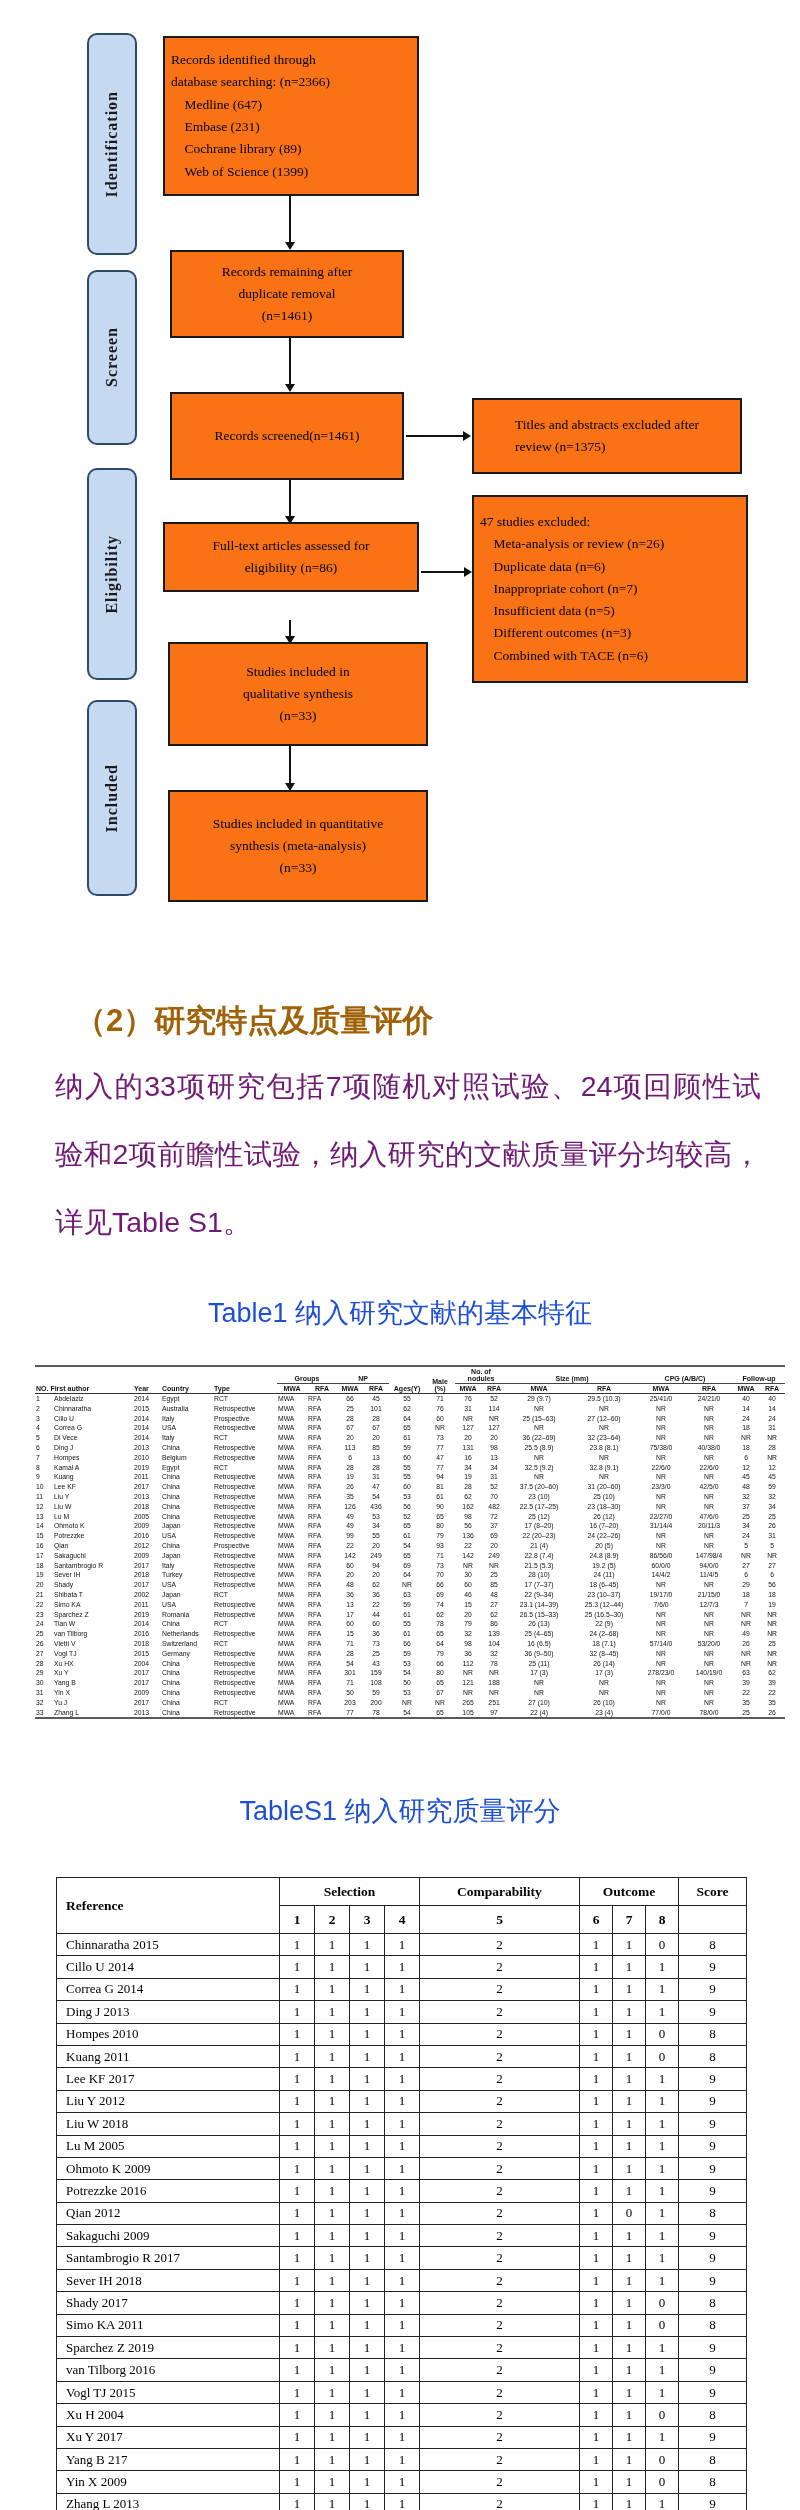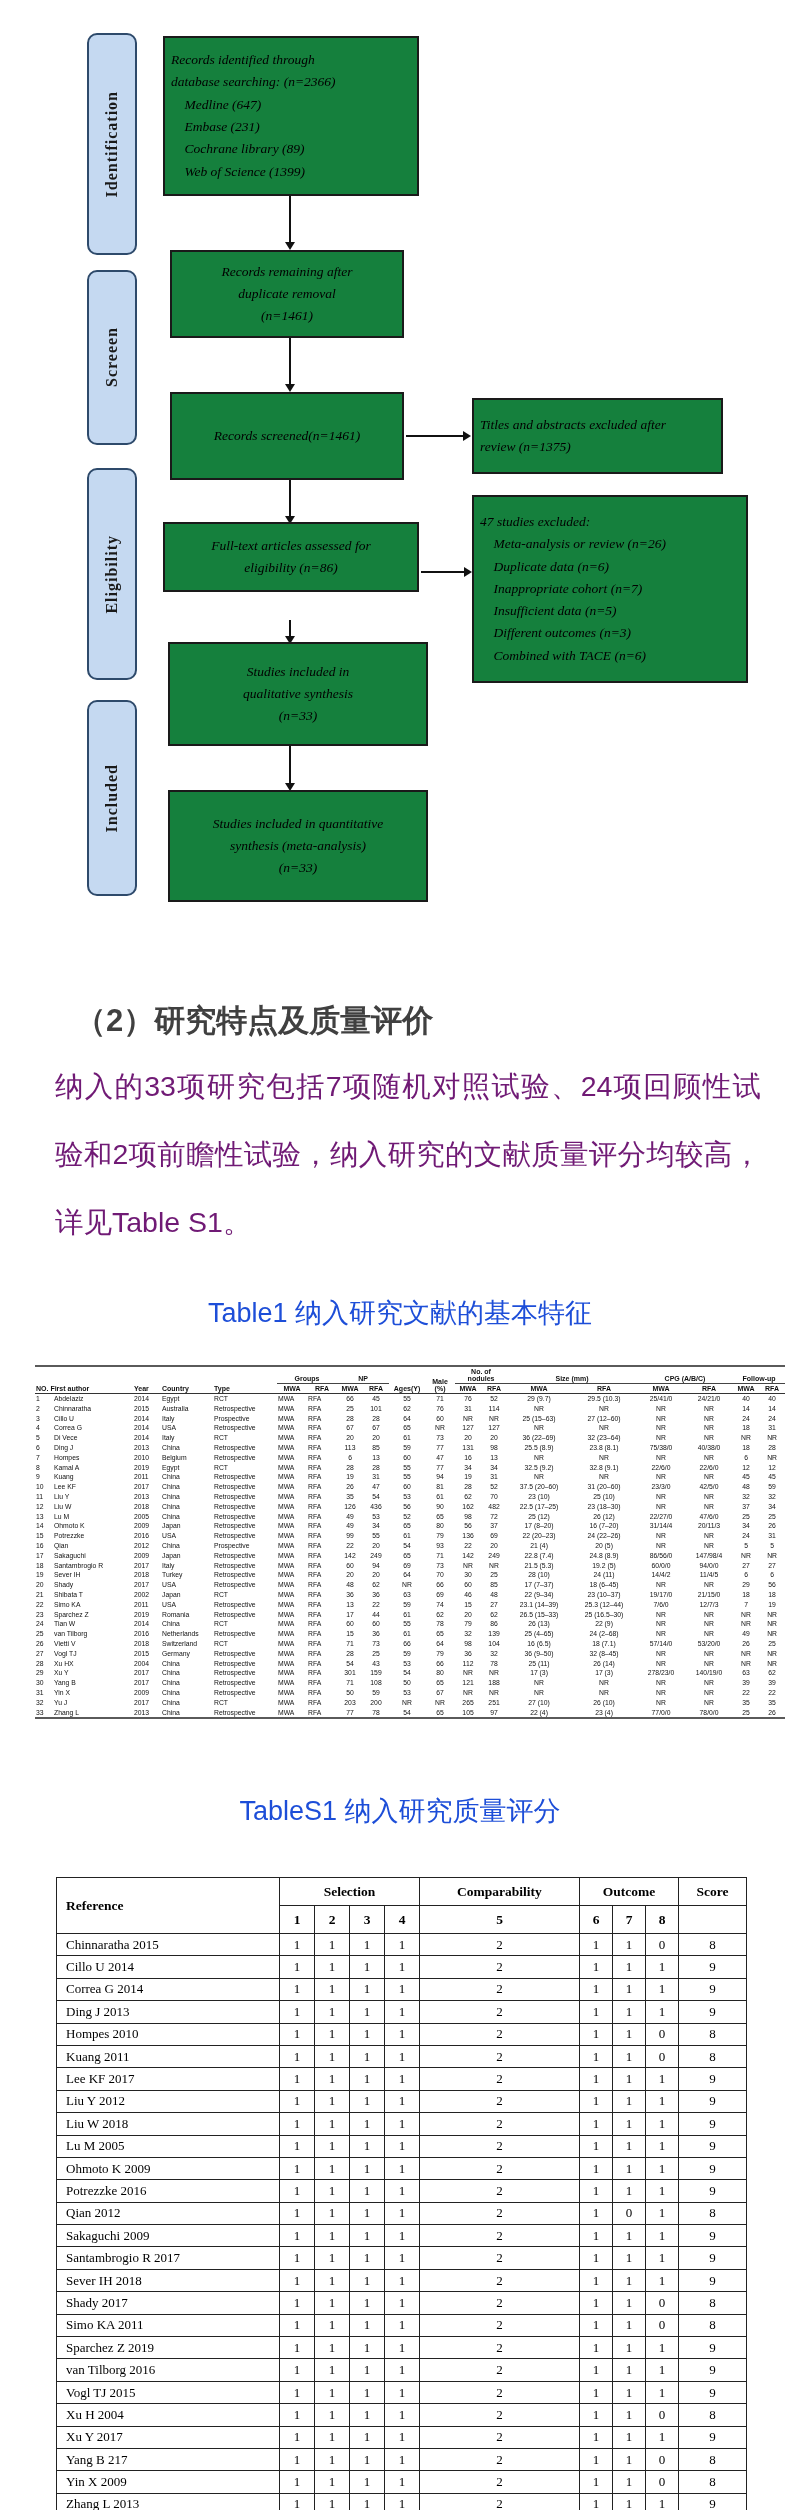--- a/index.html
+++ b/index.html
@@ -3,34 +3,34 @@
 <meta charset="utf-8">
 <style>
   html,body{margin:0;padding:0;}
   body{width:800px;height:2510px;position:relative;background:#ffffff;overflow:hidden;
        font-family:"Liberation Serif",serif;color:#111;}
   
   .stage-pill{position:absolute;background:#c5d9f1;border:2px solid #2e4a6b;border-radius:10px;
       display:flex;align-items:center;justify-content:center;box-sizing:border-box;}
   .stage-pill span{writing-mode:vertical-rl;transform:rotate(180deg);
       font-family:"Liberation Serif",serif;font-weight:bold;font-size:16px;color:#1a1a1a;letter-spacing:1px;}
-  .fbox{position:absolute;background:#15803d;border:2px solid #1a1a1a;box-sizing:border-box;
+  .fbox{position:absolute;background:#f97316;border:2px solid #1a1a1a;box-sizing:border-box;
       font-family:"Liberation Serif",serif;font-size:13.5px;line-height:1.65;color:#000;
-      display:flex;align-items:center;justify-content:center;text-align:center;padding:4px 6px;font-style:italic;}
+      display:flex;align-items:center;justify-content:center;text-align:center;padding:4px 6px;}
   .fbox .txt{white-space:pre-line;}
   .fbox.left{justify-content:flex-start;text-align:left;}
   .varrow{position:absolute;width:2px;background:#111;}
   .varrow::after{content:'';position:absolute;bottom:-7px;left:-4px;width:0;height:0;
       border:5px solid transparent;border-bottom:0;border-top:8px solid #111;}
   .harrow{position:absolute;height:2px;background:#111;}
   .harrow::after{content:'';position:absolute;right:-7px;top:-4px;width:0;height:0;
       border:5px solid transparent;border-right:0;border-left:8px solid #111;}
   
   .sec-heading{position:absolute;left:75px;top:1000px;font-family:"Liberation Sans",sans-serif;
-      font-weight:bold;font-size:31px;color:#404040;}
+      font-weight:bold;font-size:31px;color:#a16207;}
   .sec-body{position:absolute;left:55px;top:1052px;width:706px;font-family:"Liberation Sans",sans-serif;
       font-size:28.5px;line-height:68px;color:#701a75;text-align:justify;}
   .tbl-caption{position:absolute;left:0;width:800px;text-align:center;
       font-family:"Liberation Sans",sans-serif;font-weight:normal;font-size:27px;color:#1d4ed8;}
   
   .t1wrap{position:absolute;left:35px;top:1365px;width:750px;}
   table.t1{border-collapse:collapse;width:750px;table-layout:fixed;
       font-family:"Liberation Sans",sans-serif;font-size:6.8px;color:#111;
       border-top:2px solid #5a5a5a;border-bottom:2px solid #5a5a5a;}
   table.t1 th{font-weight:bold;font-size:7px;padding:1px 1px;vertical-align:bottom;white-space:pre-line;}
@@ -82,21 +82,21 @@
     <span class="txt">Records remaining after
 duplicate removal
 (n=1461)</span>
   </div>
   <div class="varrow" style="left:289px;top:338px;height:47px;"></div>
 
   <div class="fbox" style="left:170px;top:392px;width:234px;height:88px;text-align:right;">
     <span class="txt">Records screened(n=1461)</span>
   </div>
   <div class="harrow" style="left:406px;top:435px;width:58px;"></div>
-  <div class="fbox left" style="left:472px;top:398px;width:251px;height:76px;">
+  <div class="fbox left" style="left:472px;top:398px;width:270px;height:76px;justify-content:center;">
     <span class="txt">Titles and abstracts excluded after
 review (n=1375)</span>
   </div>
   <div class="varrow" style="left:289px;top:480px;height:37px;"></div>
 
   <div class="fbox" style="left:163px;top:522px;width:256px;height:70px;">
     <span class="txt">Full-text articles assessed for
 eligibility  (n=86)</span>
   </div>
   <div class="harrow" style="left:421px;top:571px;width:44px;"></div>

